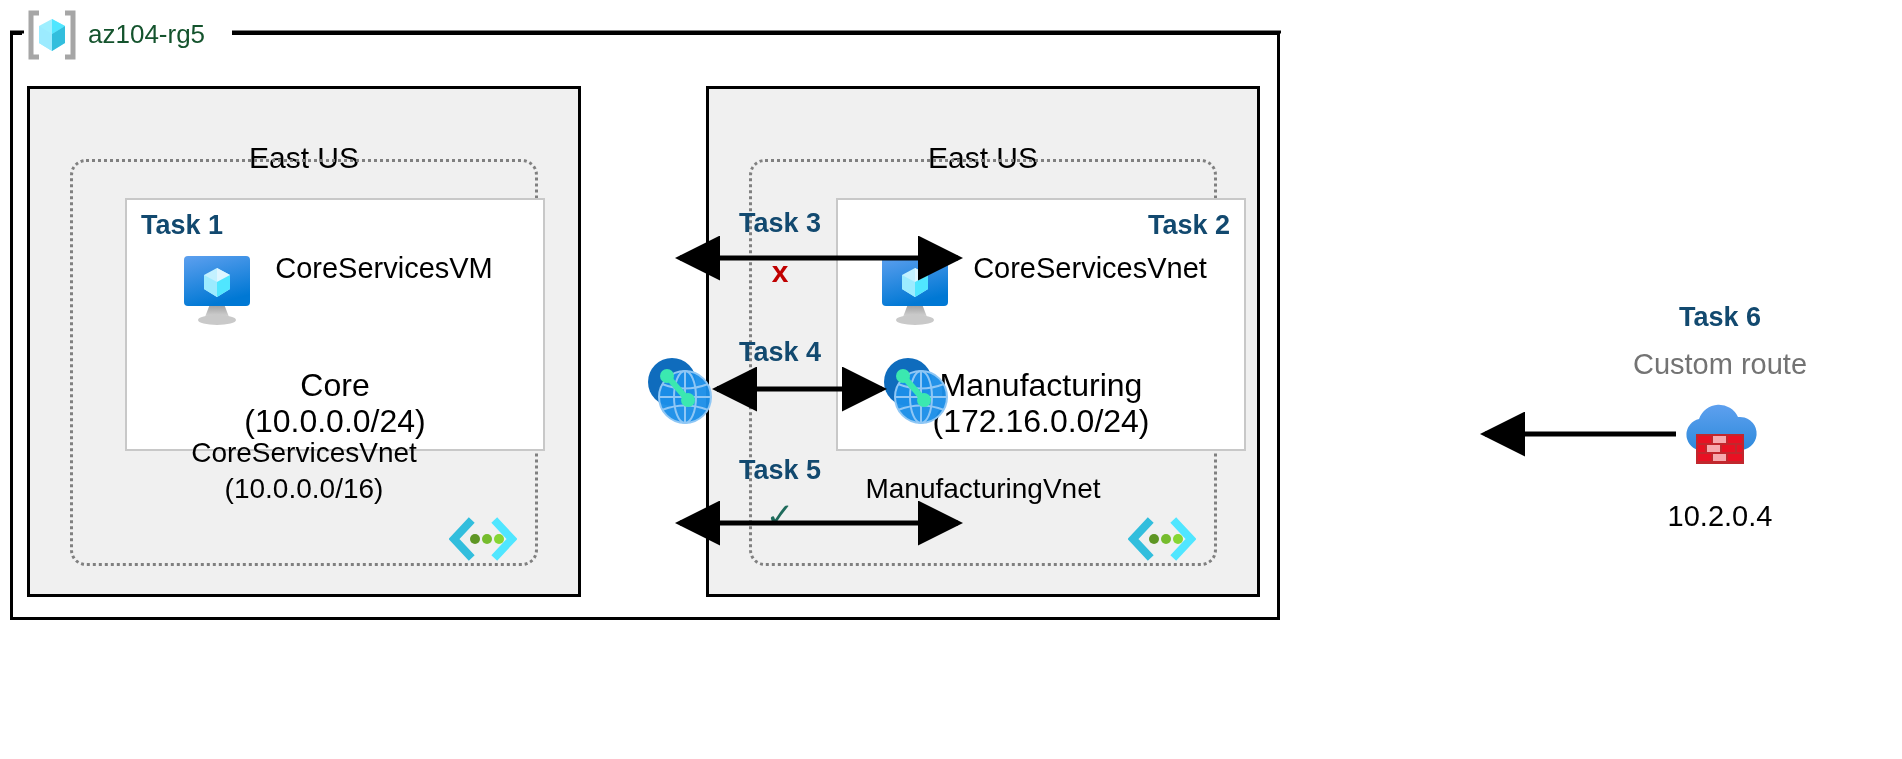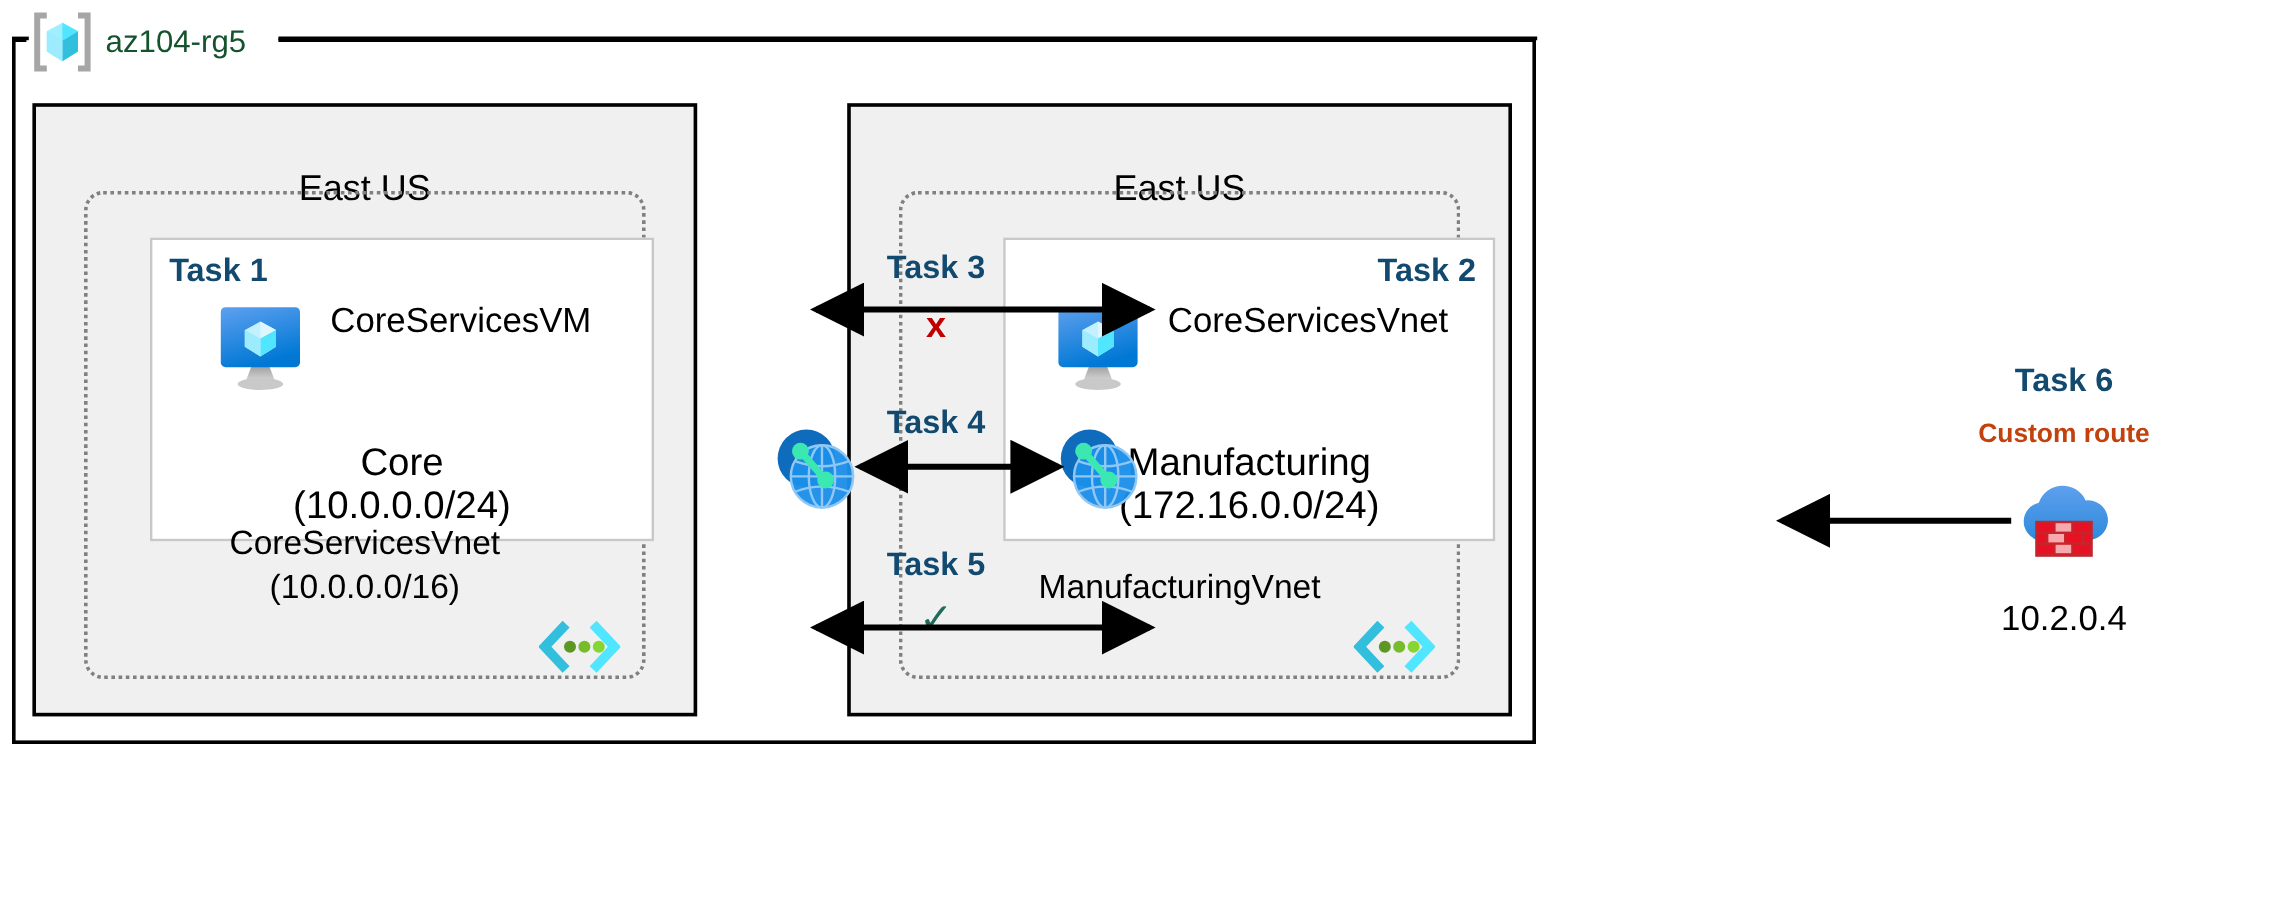--- a/index.html
+++ b/index.html
@@ -119,21 +119,21 @@
   .peer-icon { position: absolute; width: 74px; height: 74px; }
 
   
   .route-title {
     position: absolute;
     font-size: 27px; font-weight: bold; color: #12496F;
     white-space: nowrap; text-align: center;
   }
   .route-sub {
     position: absolute;
-    font-size: 22px; color: #c2410c; white-space: nowrap; text-align: center; font-weight: bold;
+    font-size: 29px; color: #737373; white-space: nowrap; text-align: center;
   }
   .route-ip {
     position: absolute;
     font-size: 29px; color: #000; white-space: nowrap; text-align: center;
   }
   .fw-icon { position: absolute; width: 88px; height: 72px; }
 
   svg.arrows {
     position: absolute; left: 0; top: 0;
     width: 1902px; height: 759px;

